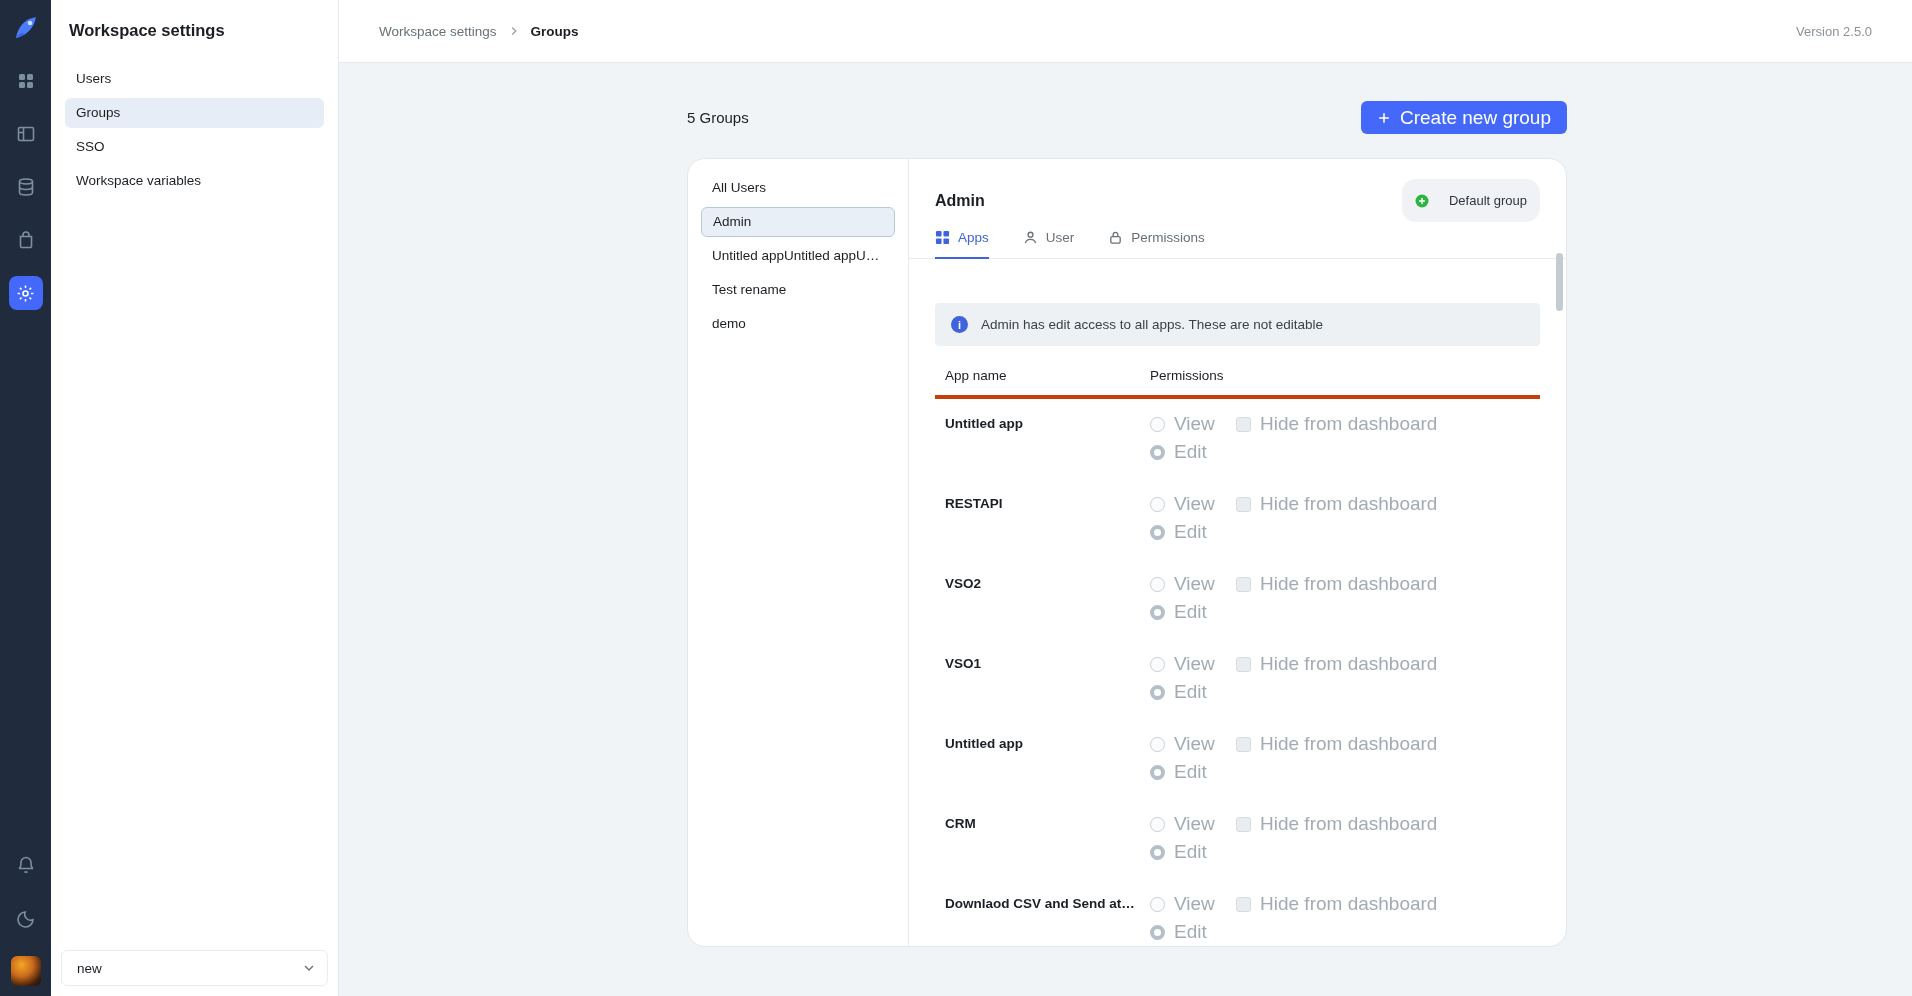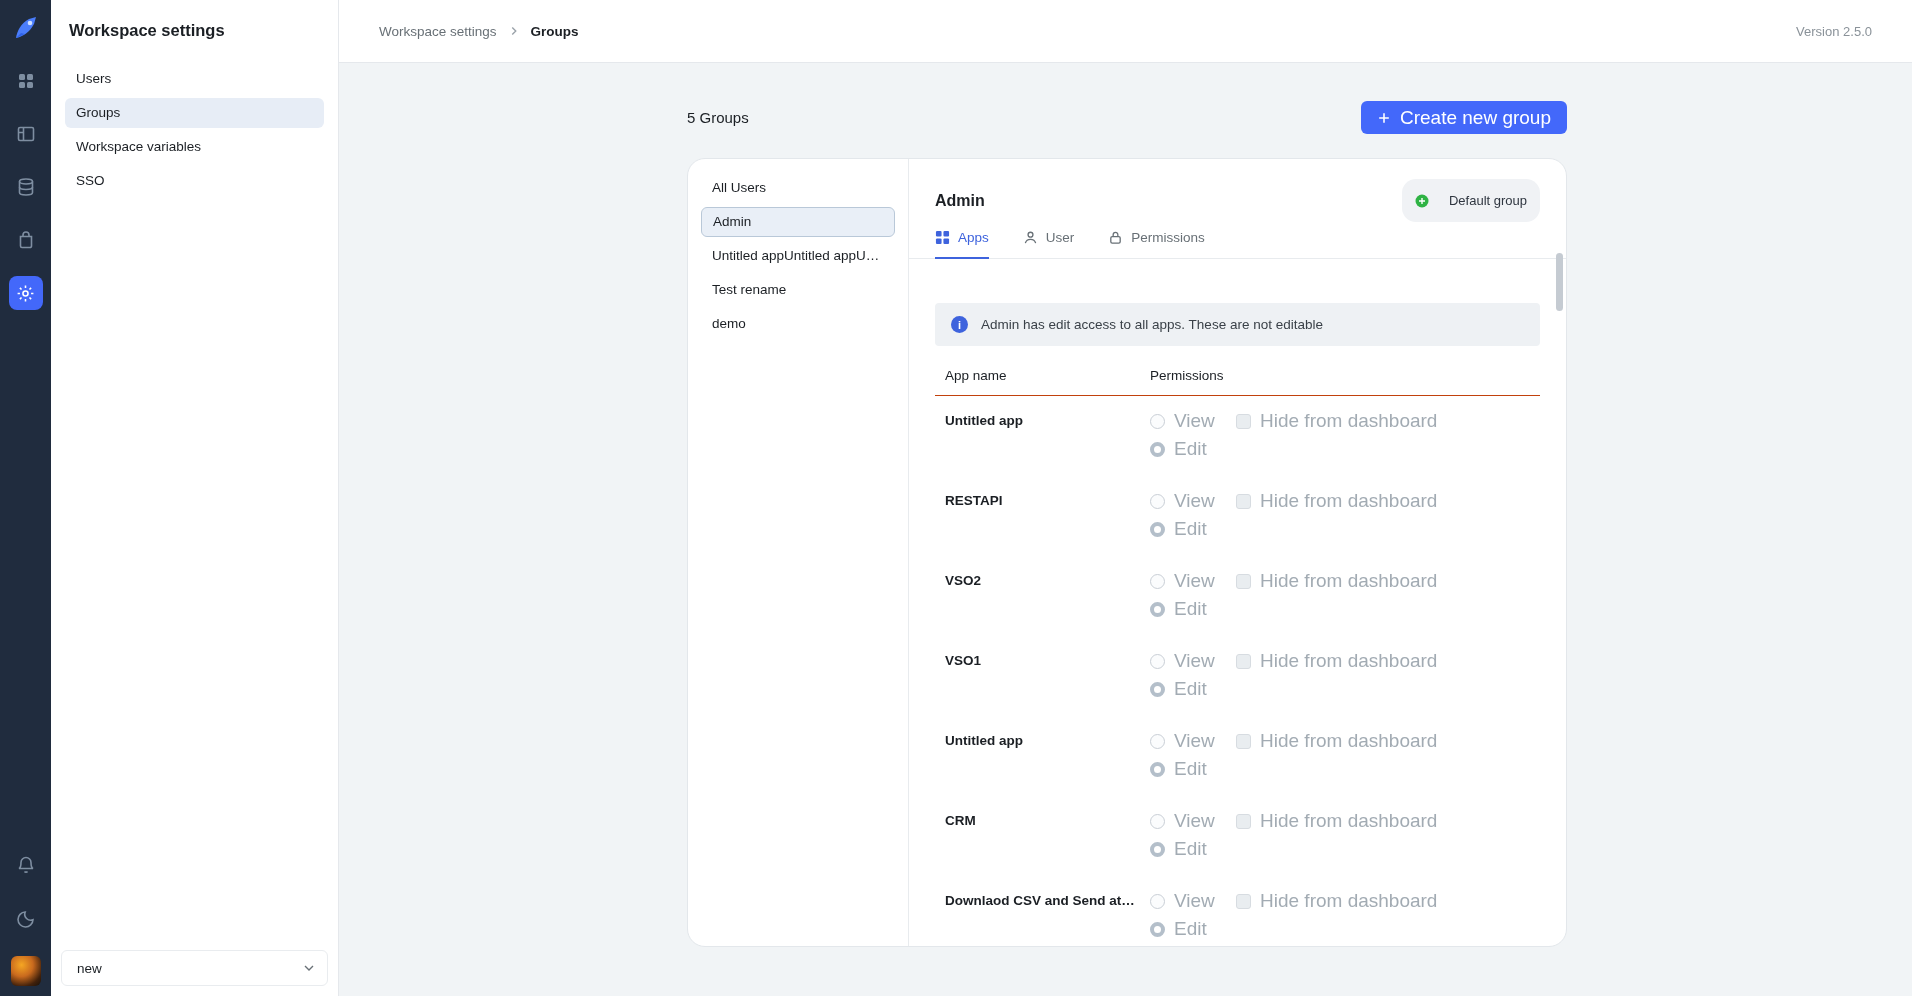--- a/index.html
+++ b/index.html
@@ -108,21 +108,21 @@
   .info-icon {
     width: 17px; height: 17px; border-radius: 50%; background: var(--tab-active, #3e63dd);
     color: #fff; font-size: 11px; font-weight: 700; flex-shrink: 0;
     display: flex; align-items: center; justify-content: center;
   }
   .info-icon::after { content: "i"; }
   .notice-text { font-size: 13.5px; color: #3a4148; }
 
   .table-head {
     margin-top: 22px; display: grid; grid-template-columns: 205px 1fr;
-    padding: 0 10px 12px; border-bottom: 1px solid #c2410c;
+    padding: 0 10px 12px; border-bottom: 4px solid #c2410c;
     font-size: 13.5px; font-weight: 500; color: #1b1f24;
   }
   .app-rows { padding-top: 16px; }
   .app-row { display: grid; grid-template-columns: 205px 1fr; padding: 0 10px; margin-bottom: 34px; }
   .app-name {
     font-size: 13.5px; font-weight: 700; color: #1b1f24; line-height: 18px; padding-right: 12px;
     white-space: nowrap; overflow: hidden; text-overflow: ellipsis;
   }
   .perm-controls { display: flex; align-items: flex-start; }
   .perm-radios { display: flex; flex-direction: column; gap: 10px; width: 86px; flex-shrink: 0; }
@@ -194,22 +194,22 @@
     </div>
     <div class="avatar"></div>
   </div>
 </div>
 
 <div class="sidebar">
   <div class="sidebar-title">Workspace settings</div>
   <div class="settings-nav">
       <div class="nav-item">Users</div>
       <div class="nav-item active">Groups</div>
+      <div class="nav-item">SSO</div>
       <div class="nav-item">Workspace variables</div>
-      <div class="nav-item">SSO</div>
     </div>
   <div class="workspace-switcher">
     <span>new</span>
     <span style="display:flex;">
       <svg width="16" height="16" viewBox="0 0 24 24" fill="none" stroke="#687076" stroke-width="2">
           <path d="M6 9l6 6 6-6"></path>
         </svg>
     </span>
   </div>
 </div>

